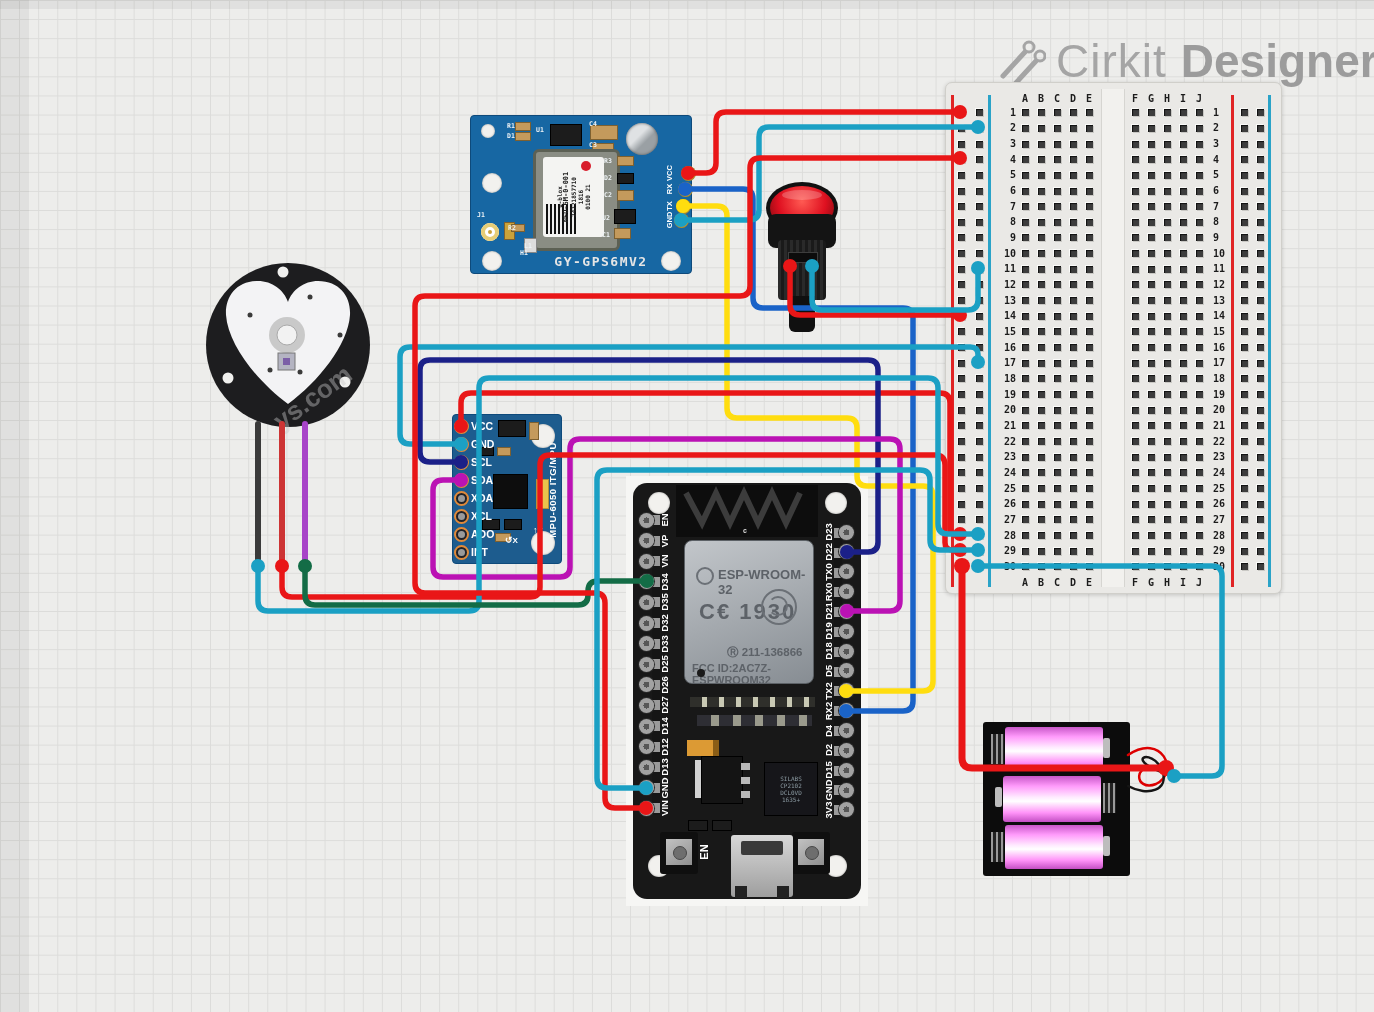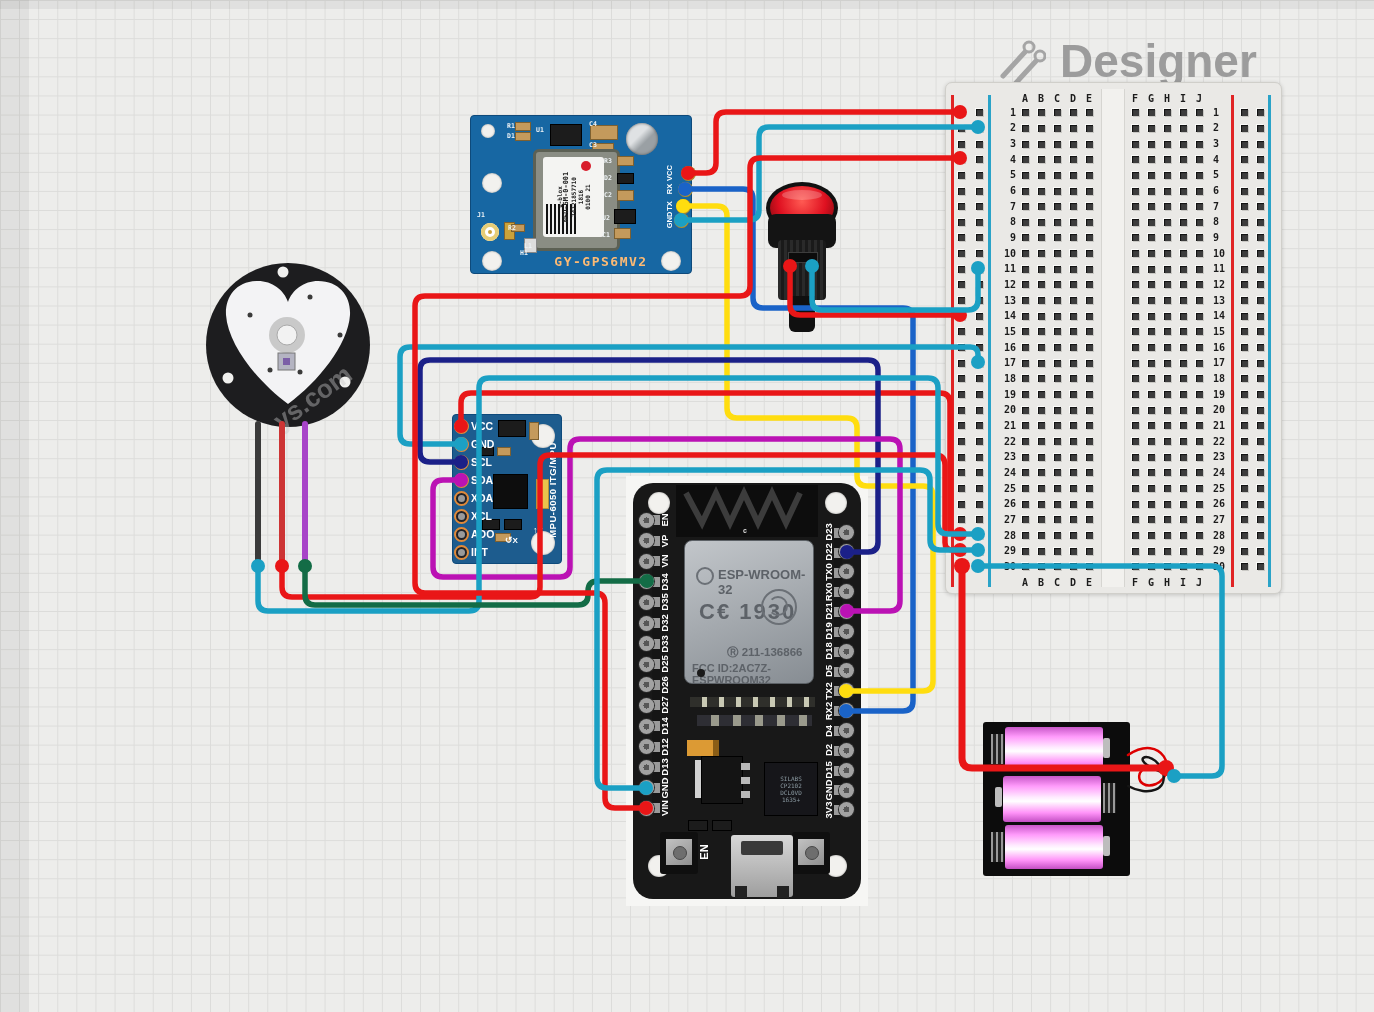--- a/index.html
+++ b/index.html
@@ -58,20 +58,21 @@
 
   <div id="logo">
     <svg width="48" height="52" viewBox="0 0 48 52">
       <g stroke="#a5a5a5" stroke-width="5" stroke-linecap="round" fill="#a5a5a5">
         <line x1="5" y1="41" x2="27" y2="17"></line>
           <circle cx="31" cy="12" r="5" stroke-width="3" fill="none"></circle>
         <line x1="16" y1="50" x2="38" y2="26"></line>
           <circle cx="42" cy="21" r="5" stroke-width="3" fill="none"></circle>
       </g>
     </svg>
+    <span class="w1">Cirkit</span>
     <span class="w2">Designer</span>
   </div>
 
   <div id="breadboard">
     <div id="bb-channel"></div>
     <div class="bb-stripe" style="left:5px;background:#e02424;"></div>
     <div class="bb-stripe" style="left:42px;background:#2aa3c8;"></div>
     <div class="bb-stripe" style="left:285px;background:#e02424;"></div>
     <div class="bb-stripe" style="left:322px;background:#2aa3c8;"></div>
   <div class="bb-num" style="left: 40px; top: 23.7px; width: 30px; text-align: right;">1</div>
@@ -603,21 +604,21 @@
       </div>
     <div class="abs" style="left:10px;top:107px;width:18px;height:18px;border-radius:50%;background:#caa23a;box-shadow:inset 0 0 0 4px #e6cd77,inset 0 0 0 7px #fff;"></div>
     <div class="smd-tan" style="left:33px;top:106px;width:9px;height:16px;background:#caa23a;"></div>
     <div class="smd-tan" style="left:40px;top:108px;width:12px;height:6px;"></div>
     <div class="abs" style="left:53px;top:122px;width:11px;height:13px;background:#ddd;border:1px solid #888;"></div>
     <div class="smd-tan" style="left:146px;top:40px;width:15px;height:8px;"></div>
     <div class="smd-dark" style="left:146px;top:57px;width:15px;height:9px;"></div>
     <div class="smd-tan" style="left:146px;top:74px;width:15px;height:9px;"></div>
     <div class="smd-dark" style="left:143px;top:93px;width:20px;height:13px;"></div>
     <div class="smd-tan" style="left:143px;top:112px;width:15px;height:9px;"></div>
-    <div class="ctr mono" style="left:130px;top:145px;color:#fdba74;font-size:13px;font-weight:bold;letter-spacing:1.5px;">GY-GPS6MV2</div>
+    <div class="ctr mono" style="left:130px;top:145px;color:#e5e5e5;font-size:13px;font-weight:bold;letter-spacing:1.5px;">GY-GPS6MV2</div>
   </div>
 
   <div class="abs" style="left:760px;top:180px;width:90px;height:150px;z-index:3;">
     <div class="abs" style="left:6px;top:2px;width:72px;height:52px;border-radius:50%;background:#111;"></div>
     <div class="abs" style="left:10px;top:6px;width:64px;height:44px;border-radius:50%;background:radial-gradient(circle at 50% 35%,#ff5a52,#df1020 55%,#8e0b12 88%);"></div>
     <div class="abs" style="left:22px;top:10px;width:40px;height:10px;border-radius:50%;background:rgba(255,255,255,.22);"></div>
     <div class="abs" style="left:8px;top:34px;width:68px;height:34px;border-radius:8px;background:#141414;"></div>
     <div class="abs" style="left:18px;top:60px;width:48px;height:60px;border-radius:4px;background:#1a1a1a;background-image:repeating-linear-gradient(90deg,rgba(255,255,255,.07) 0 3px,transparent 3px 6px);"></div>
     <div class="abs" style="left:28px;top:72px;width:28px;height:9px;background:#0c0c0c;border:1px solid #3d3d3d;"></div>
     <div class="abs" style="left:29px;top:116px;width:26px;height:36px;border-radius:0 0 6px 6px;background:#101010;"></div>
@@ -656,21 +657,21 @@
     <div class="abs" style="left:83px;top:64px;width:11px;height:28px;background:#e9c44c;border:1px solid #b5913a;"></div>
     <div class="smd-dark" style="left:29px;top:104px;width:16px;height:9px;"></div>
     <div class="smd-dark" style="left:51px;top:104px;width:16px;height:9px;"></div>
     <div class="smd-tan" style="left:42px;top:118px;width:14px;height:7px;"></div>
     <div class="rot" style="left:99px;top:75px;color:#fff;font-size:9.5px;letter-spacing:.5px;">MPU-6050 ITG/MPU</div>
     <div class="abs" style="left:52px;top:120px;color:#fff;font-size:9px;font-weight:bold;">↺<span style="font-size:8px;">X</span></div>
     <div class="abs" style="left:80px;top:110px;color:#fff;font-size:9px;font-weight:bold;">↑<span style="font-size:8px;">Y</span></div>
   </div>
 
   <div class="abs" style="left:626px;top:476px;width:242px;height:430px;background:#f6f6f4;z-index:3;"></div>
-  <div class="abs" id="esp32" style="left:633px;top:483px;width:228px;height:416px;background:#181818;border-radius:20px;z-index:3;">
+  <div class="abs" id="esp32" style="left:633px;top:483px;width:228px;height:416px;background:#181818;border-radius:14px;z-index:3;">
     <div class="hole-white" style="left:15px;top:9px;width:22px;height:22px;"></div>
     <div class="hole-white" style="left:192px;top:9px;width:22px;height:22px;"></div>
     <div class="hole-white" style="left:15px;top:372px;width:22px;height:22px;"></div>
     <div class="hole-white" style="left:192px;top:372px;width:22px;height:22px;"></div>
     <div class="abs" style="left:43px;top:2px;width:142px;height:52px;background:#0d0d0d;">
       <svg width="142" height="52">
         <path d="M10,8 l16,30 l14,-30 l14,30 l14,-30 l14,30 l14,-30 l14,30 l14,-30" stroke="#3c3c3c" stroke-width="6" fill="none"></path>
       </svg>
     </div>
     <div class="abs" style="left:110px;top:44px;color:#ddd;font-size:7px;font-weight:bold;">c</div>

